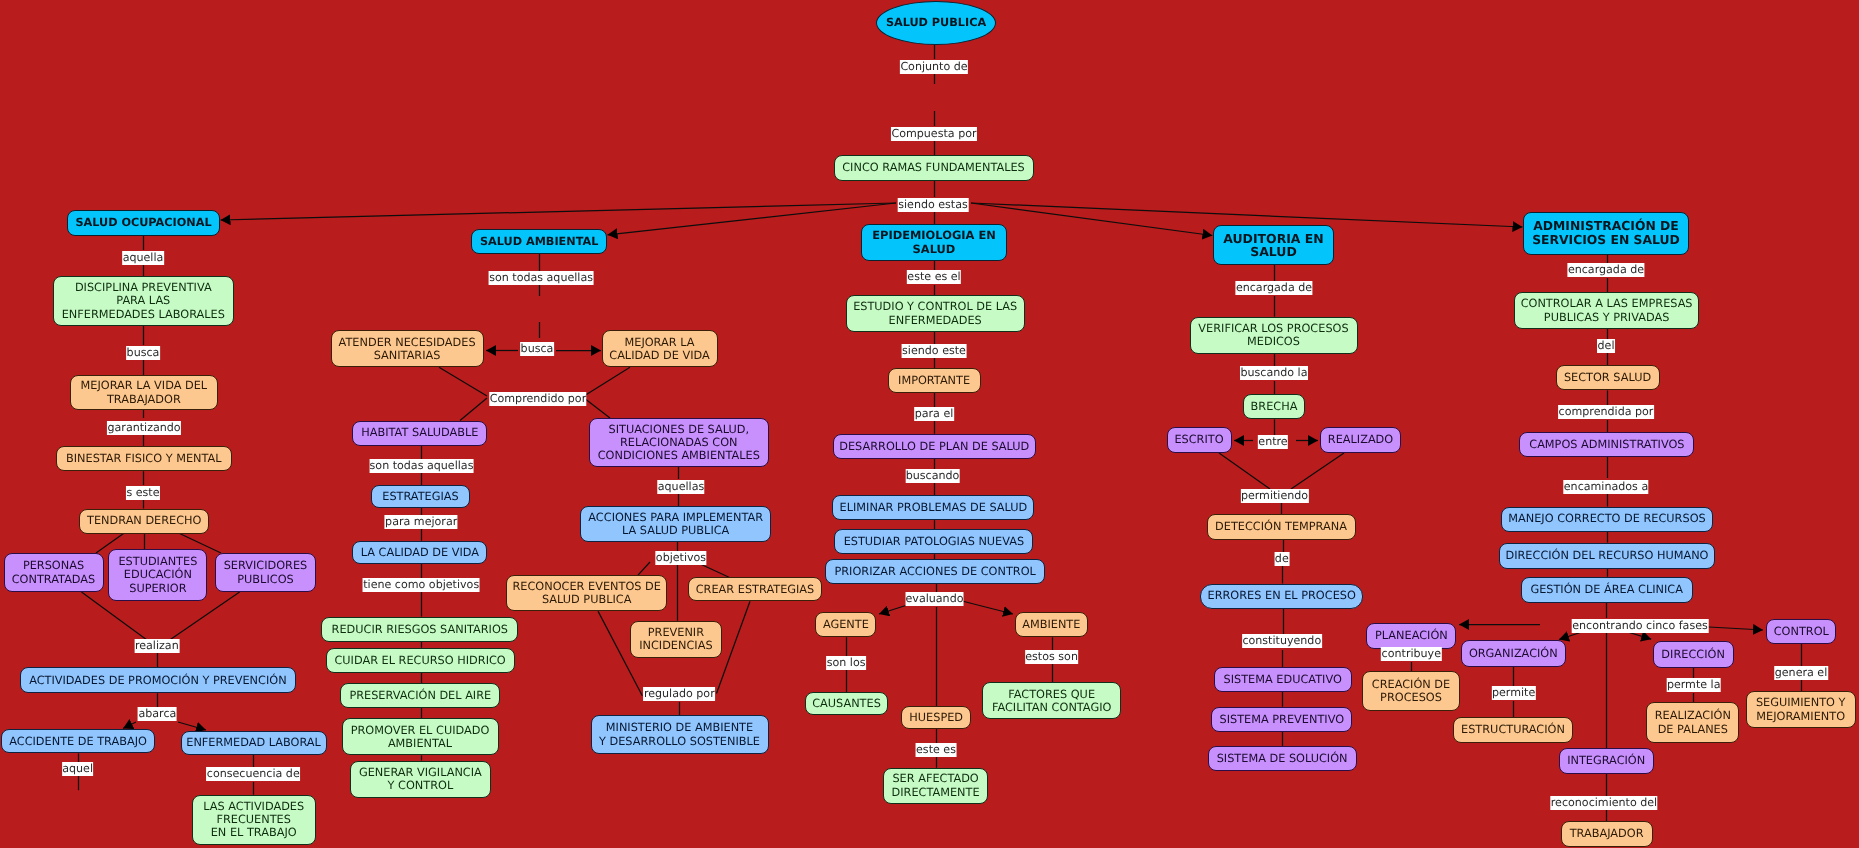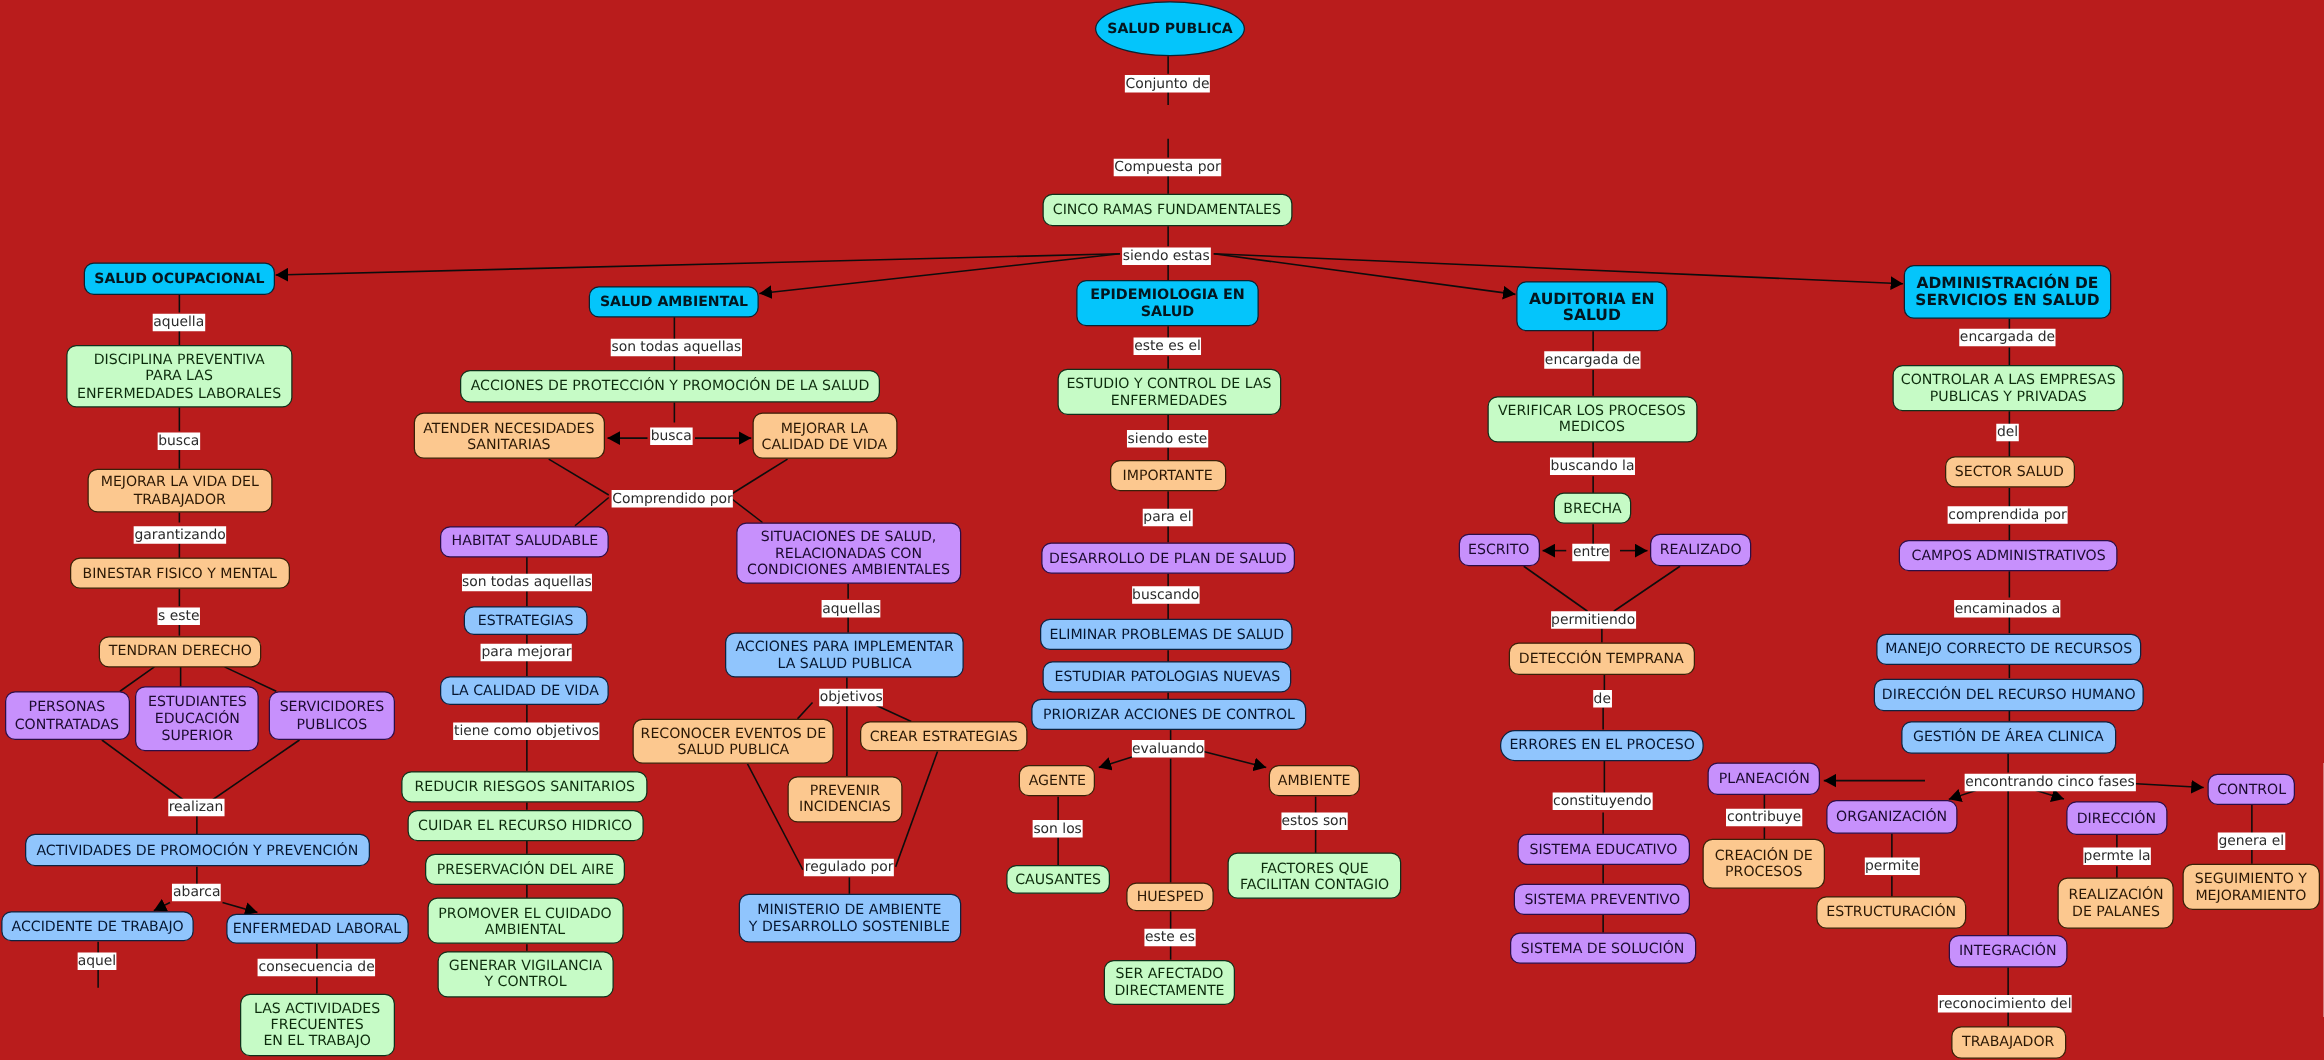--- a/index.html
+++ b/index.html
@@ -174,21 +174,20 @@
 SUPERIOR</div>
       <div class="node purple" style="left: 215px; top: 553px; width: 101px; height: 39px;">SERVICIDORES
 PUBLICOS</div>
       <div class="node blue" style="left: 19.9px; top: 667.3px; width: 276px; height: 26px;">ACTIVIDADES DE PROMOCIÓN Y PREVENCIÓN</div>
       <div class="node blue" style="left: 1.1px; top: 729.4px; width: 154px; height: 24px;">ACCIDENTE DE TRABAJO</div>
       <div class="node blue" style="left: 180.6px; top: 731px; width: 146px; height: 24px;">ENFERMEDAD LABORAL</div>
       <div class="node green" style="left: 191.7px; top: 794.7px; width: 124px; height: 50px;">LAS ACTIVIDADES
 FRECUENTES
 EN EL TRABAJO</div>
       <div class="node cyan bold" style="left: 471.2px; top: 229.2px; width: 136px; height: 24.5px;">SALUD AMBIENTAL</div>
-      <div class="node green" style="left: 368px; top: 296px; width: 336px; height: 26px;">ACCIONES DE PROTECCIÓN Y PROMOCIÓN DE LA SALUD</div>
       <div class="node orange" style="left: 330.6px; top: 330.3px; width: 153px; height: 37px;">ATENDER NECESIDADES
 SANITARIAS</div>
       <div class="node orange" style="left: 601.5px; top: 330.3px; width: 116px; height: 37px;">MEJORAR LA
 CALIDAD DE VIDA</div>
       <div class="node purple" style="left: 352.4px; top: 420.6px; width: 135px; height: 25px;">HABITAT SALUDABLE</div>
       <div class="node purple" style="left: 588.8px; top: 418px; width: 180px; height: 49px;">SITUACIONES DE SALUD,
 RELACIONADAS CON
 CONDICIONES AMBIENTALES</div>
       <div class="node blue" style="left: 371px; top: 485px; width: 99px; height: 23px;">ESTRATEGIAS</div>
       <div class="node blue" style="left: 580.2px; top: 506px; width: 191px; height: 36px;">ACCIONES PARA IMPLEMENTAR
@@ -239,21 +238,21 @@
       <div class="node purple" style="left: 1207.6px; top: 745.9px; width: 149px; height: 25px;">SISTEMA DE SOLUCIÓN</div>
       <div class="node cyan bold" style="left: 1523px; top: 212px; width: 166px; height: 43px; font-size: 12.35px;">ADMINISTRACIÓN DE
 SERVICIOS EN SALUD</div>
       <div class="node green" style="left: 1514.1px; top: 292px; width: 185px; height: 37px;">CONTROLAR A LAS EMPRESAS
 PUBLICAS Y PRIVADAS</div>
       <div class="node orange" style="left: 1555.5px; top: 365.4px; width: 104px; height: 25px;">SECTOR SALUD</div>
       <div class="node purple" style="left: 1519.4px; top: 432px; width: 175px; height: 25px;">CAMPOS ADMINISTRATIVOS</div>
       <div class="node blue" style="left: 1501px; top: 506.5px; width: 212px; height: 25px;">MANEJO CORRECTO DE RECURSOS</div>
       <div class="node blue" style="left: 1499px; top: 542.5px; width: 216px; height: 26px;">DIRECCIÓN DEL RECURSO HUMANO</div>
       <div class="node blue" style="left: 1520.7px; top: 576.7px; width: 172px; height: 26px;">GESTIÓN DE ÁREA CLINICA</div>
-      <div class="node purple" style="left: 1366.4px; top: 610px; width: 90px; height: 26px;">PLANEACIÓN</div>
+      <div class="node purple" style="left: 1366.4px; top: 623px; width: 90px; height: 26px;">PLANEACIÓN</div>
       <div class="node purple" style="left: 1460.8px; top: 640px; width: 105px; height: 26.5px;">ORGANIZACIÓN</div>
       <div class="node purple" style="left: 1652.6px; top: 641px; width: 81px; height: 27px;">DIRECCIÓN</div>
       <div class="node purple" style="left: 1766.3px; top: 619px; width: 70px; height: 25px;">CONTROL</div>
       <div class="node orange" style="left: 1362px; top: 671.4px; width: 98px; height: 40px;">CREACIÓN DE
 PROCESOS</div>
       <div class="node orange" style="left: 1453px; top: 717.1px; width: 120px; height: 26px;">ESTRUCTURACIÓN</div>
       <div class="node orange" style="left: 1646.3px; top: 702.2px; width: 93px; height: 41px;">REALIZACIÓN
 DE PALANES</div>
       <div class="node orange" style="left: 1745.7px; top: 691px; width: 110px; height: 37px;">SEGUIMIENTO Y
 MEJORAMIENTO</div>

